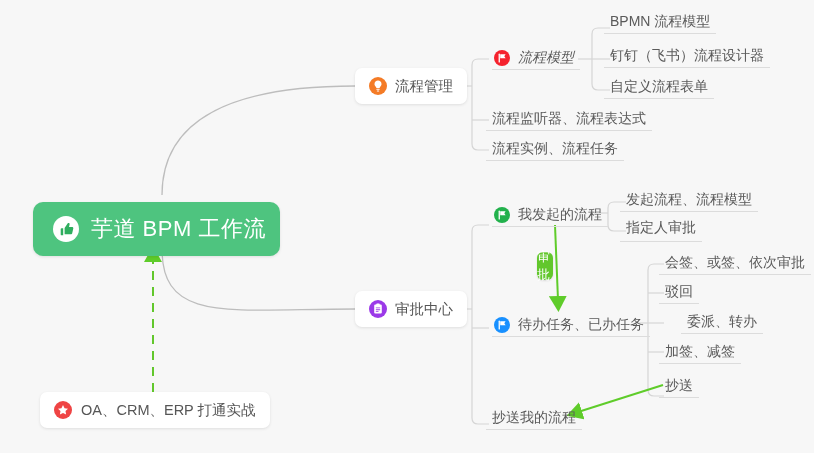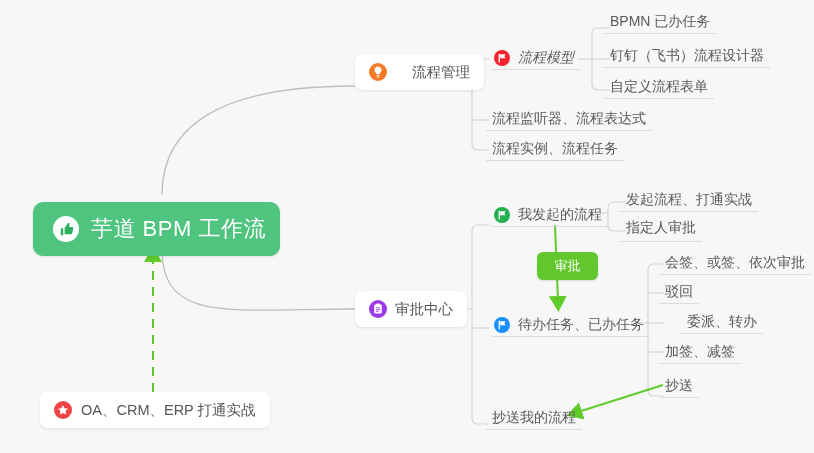--- a/index.html
+++ b/index.html
@@ -159,21 +159,21 @@
       <svg viewBox="0 0 28 28" width="28" height="28">
         <circle cx="14" cy="14" r="13" fill="#ffffff"></circle>
         <path d="M11.2 13.2h-1.6c-.5 0-.9.4-.9.9v5.3c0 .5.4.9.9.9h1.6V13.2z
                  M12.6 13.0l3.0-4.6c.3-.5 1.0-.6 1.5-.3.4.3.6.8.5 1.3l-.6 2.7h3.1
                  c.8 0 1.4.7 1.2 1.5l-1.1 4.6c-.1.6-.7 1.0-1.3 1.0h-6.3V13.0z" fill="#2fae5f"></path>
       </svg>
     </span>
     <span class="root-label">芋道 BPM 工作流</span>
   </div>
 
-  <div class="card" style="left:355px; top:54px;gap:17px;">
+  <div class="card" style="left:355px; top:68px;">
     <span class="ic ic-18">
       <svg viewBox="0 0 18 18" width="18" height="18">
         <circle cx="9" cy="9" r="9" fill="#f47b26"></circle>
         <path d="M9 3.6c-2.0 0-3.5 1.5-3.5 3.4 0 1.3.7 2.1 1.3 2.8.3.4.5.7.5 1.1h3.4
                  c0-.4.2-.7.5-1.1.6-.7 1.3-1.5 1.3-2.8 0-1.9-1.5-3.4-3.5-3.4z" fill="#ffffff"></path>
         <rect x="7.3" y="11.7" width="3.4" height="1.1" rx="0.5" fill="#ffffff"></rect>
         <rect x="7.8" y="13.4" width="2.4" height="1.0" rx="0.5" fill="#ffffff"></rect>
       </svg>
     </span>
     <span class="card-label">流程管理</span>
@@ -184,21 +184,21 @@
       <svg viewBox="0 0 16 16" width="16" height="16">
         <circle cx="8" cy="8" r="8" fill="#f5222d"></circle>
         <rect x="4.6" y="3.6" width="1.3" height="9" rx="0.6" fill="#ffffff"></rect>
         <path d="M6.2 4.2h5.4l-1.3 2.0 1.3 2.0H6.2z" fill="#ffffff"></path>
       </svg>
     </span>
     <span class="t-label">流程模型</span>
   </div>
 
   <div class="topic" style="left:604px; top:8px;">
-    <span class="t-label">BPMN 已办任务</span>
+    <span class="t-label">BPMN 流程模型</span>
   </div>
   <div class="topic" style="left:604px; top:42px;">
     <span class="t-label">钉钉（飞书）流程设计器</span>
   </div>
   <div class="topic" style="left:604px; top:73px;">
     <span class="t-label">自定义流程表单</span>
   </div>
 
   <div class="topic" style="left:486px; top:105px;">
     <span class="t-label">流程监听器、流程表达式</span>
@@ -225,21 +225,21 @@
     <span class="ic ic-16">
       <svg viewBox="0 0 16 16" width="16" height="16">
         <circle cx="8" cy="8" r="8" fill="#22b14c"></circle>
         <rect x="4.6" y="3.6" width="1.3" height="9" rx="0.6" fill="#ffffff"></rect>
         <path d="M6.2 4.2h5.4l-1.3 2.0 1.3 2.0H6.2z" fill="#ffffff"></path>
       </svg>
     </span>
     <span class="t-label">我发起的流程</span>
   </div>
   <div class="topic" style="left:620px; top:186px;">
-    <span class="t-label">发起流程、打通实战</span>
+    <span class="t-label">发起流程、流程模型</span>
   </div>
   <div class="topic" style="left:620px; top:216px;align-items:center;">
     <span class="t-label">指定人审批</span>
   </div>
 
   <div class="topic" style="left:659px; top:249px;">
     <span class="t-label">会签、或签、依次审批</span>
   </div>
 
   <div class="topic with-icon" style="left:492px; top:311px;">
@@ -262,21 +262,21 @@
     <span class="t-label">加签、减签</span>
   </div>
   <div class="topic" style="left:659px; top:372px;font-family:Liberation Serif, serif;">
     <span class="t-label">抄送</span>
   </div>
 
   <div class="topic" style="left:486px; top:404px;">
     <span class="t-label">抄送我的流程</span>
   </div>
 
-  <div class="badge" style="left:537px; top:252px; width:61px; height:28px;">
+  <div class="badge" style="left:537px; top:252px; width:16px; height:28px;">
     <span>审批</span>
   </div>
 
   <div class="card note" style="left:40px; top:392px;">
     <span class="ic ic-18">
       <svg viewBox="0 0 18 18" width="18" height="18">
         <circle cx="9" cy="9" r="9" fill="#ef4444"></circle>
         <path d="M9 4.0l1.55 3.15 3.47.5-2.51 2.45.59 3.46L9 11.93l-3.1 1.63.59-3.46L3.98 7.65l3.47-.5z" fill="#ffffff"></path>
       </svg>
     </span>

